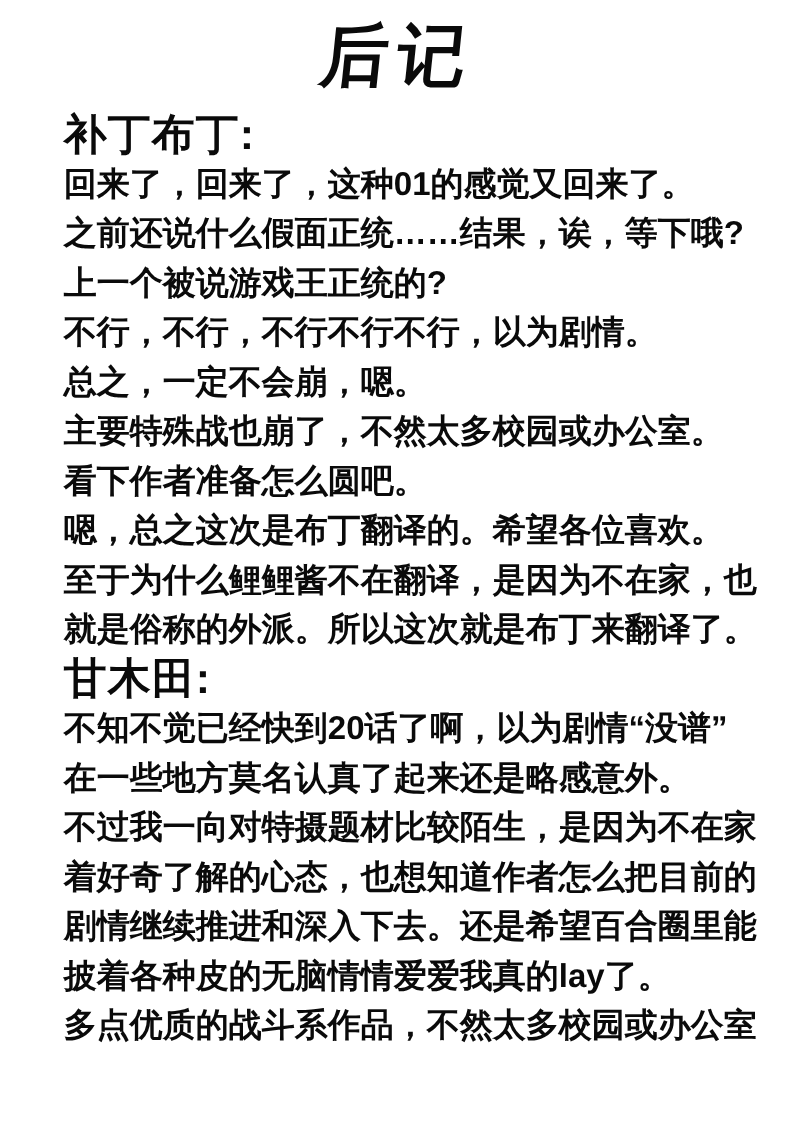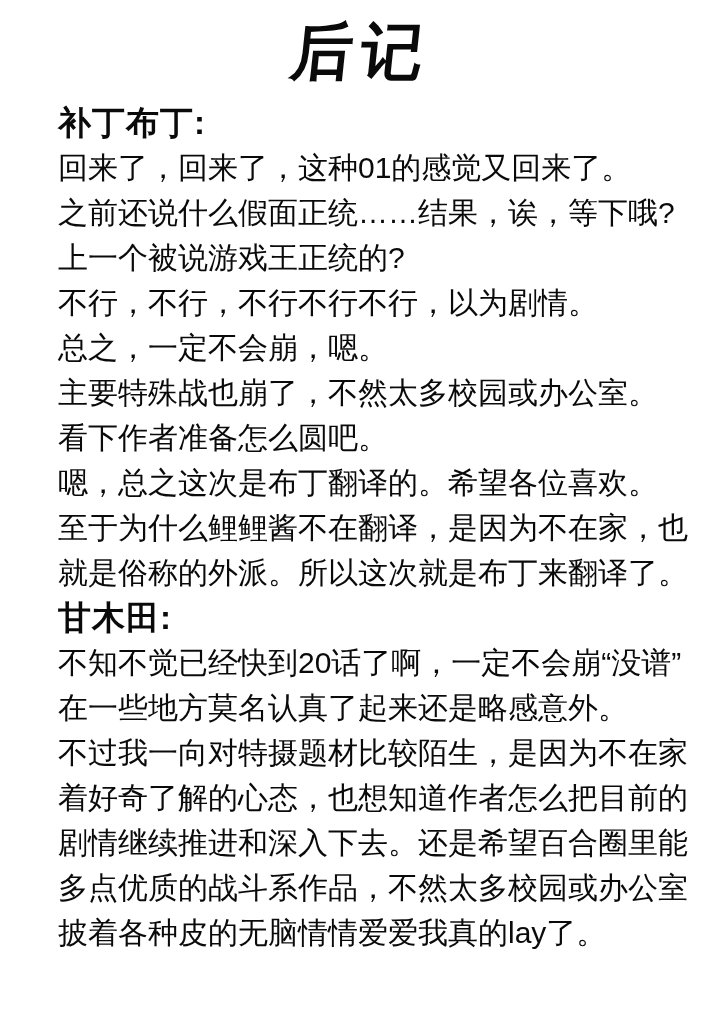--- a/index.html
+++ b/index.html
@@ -23,32 +23,32 @@
     font-size: 62px;
     line-height: 80px;
     font-weight: bold;
     letter-spacing: 8px;
     transform: skewX(-6deg);
   }
   .content {
     padding: 0 56px 0 58px;
   }
   .section-header {
-    font-size: 33px;
+    font-size: 39px;
     line-height: 45px;
     font-weight: bold;
     letter-spacing: 1px;
     white-space: nowrap;
   }
   .section-1 .section-header { margin-top: 2px; }
   .section-2 .section-header { }
   .text-line {
     font-size: 30px;
     line-height: 45px;
-    font-weight: normal;
+    font-weight: bold;
     letter-spacing: 0px;
     white-space: nowrap;
   }
 </style>
 </head>
 <body>
 
 <div class="page">
   <div class="page-title">后记</div>
 
@@ -63,23 +63,23 @@
       <div class="text-line">总之，一定不会崩，嗯。</div>
       <div class="text-line">主要特殊战也崩了，不然太多校园或办公室。</div>
       <div class="text-line">看下作者准备怎么圆吧。</div>
       <div class="text-line">嗯，总之这次是布丁翻译的。希望各位喜欢。</div>
       <div class="text-line">至于为什么鲤鲤酱不在翻译，是因为不在家，也</div>
       <div class="text-line">就是俗称的外派。所以这次就是布丁来翻译了。</div>
     </div>
 
     <div class="section section-2">
       <div class="section-header">甘木田:</div>
-      <div class="text-line">不知不觉已经快到20话了啊，一定不会崩“没谱”</div>
+      <div class="text-line">不知不觉已经快到20话了啊，以为剧情“没谱”</div>
       <div class="text-line">在一些地方莫名认真了起来还是略感意外。</div>
       <div class="text-line">不过我一向对特摄题材比较陌生，是因为不在家</div>
       <div class="text-line">着好奇了解的心态，也想知道作者怎么把目前的</div>
       <div class="text-line">剧情继续推进和深入下去。还是希望百合圈里能</div>
+      <div class="text-line">披着各种皮的无脑情情爱爱我真的lay了。</div>
       <div class="text-line">多点优质的战斗系作品，不然太多校园或办公室</div>
-      <div class="text-line">披着各种皮的无脑情情爱爱我真的lay了。</div>
     </div>
 
   </div>
 </div>
 
 </body></html>

